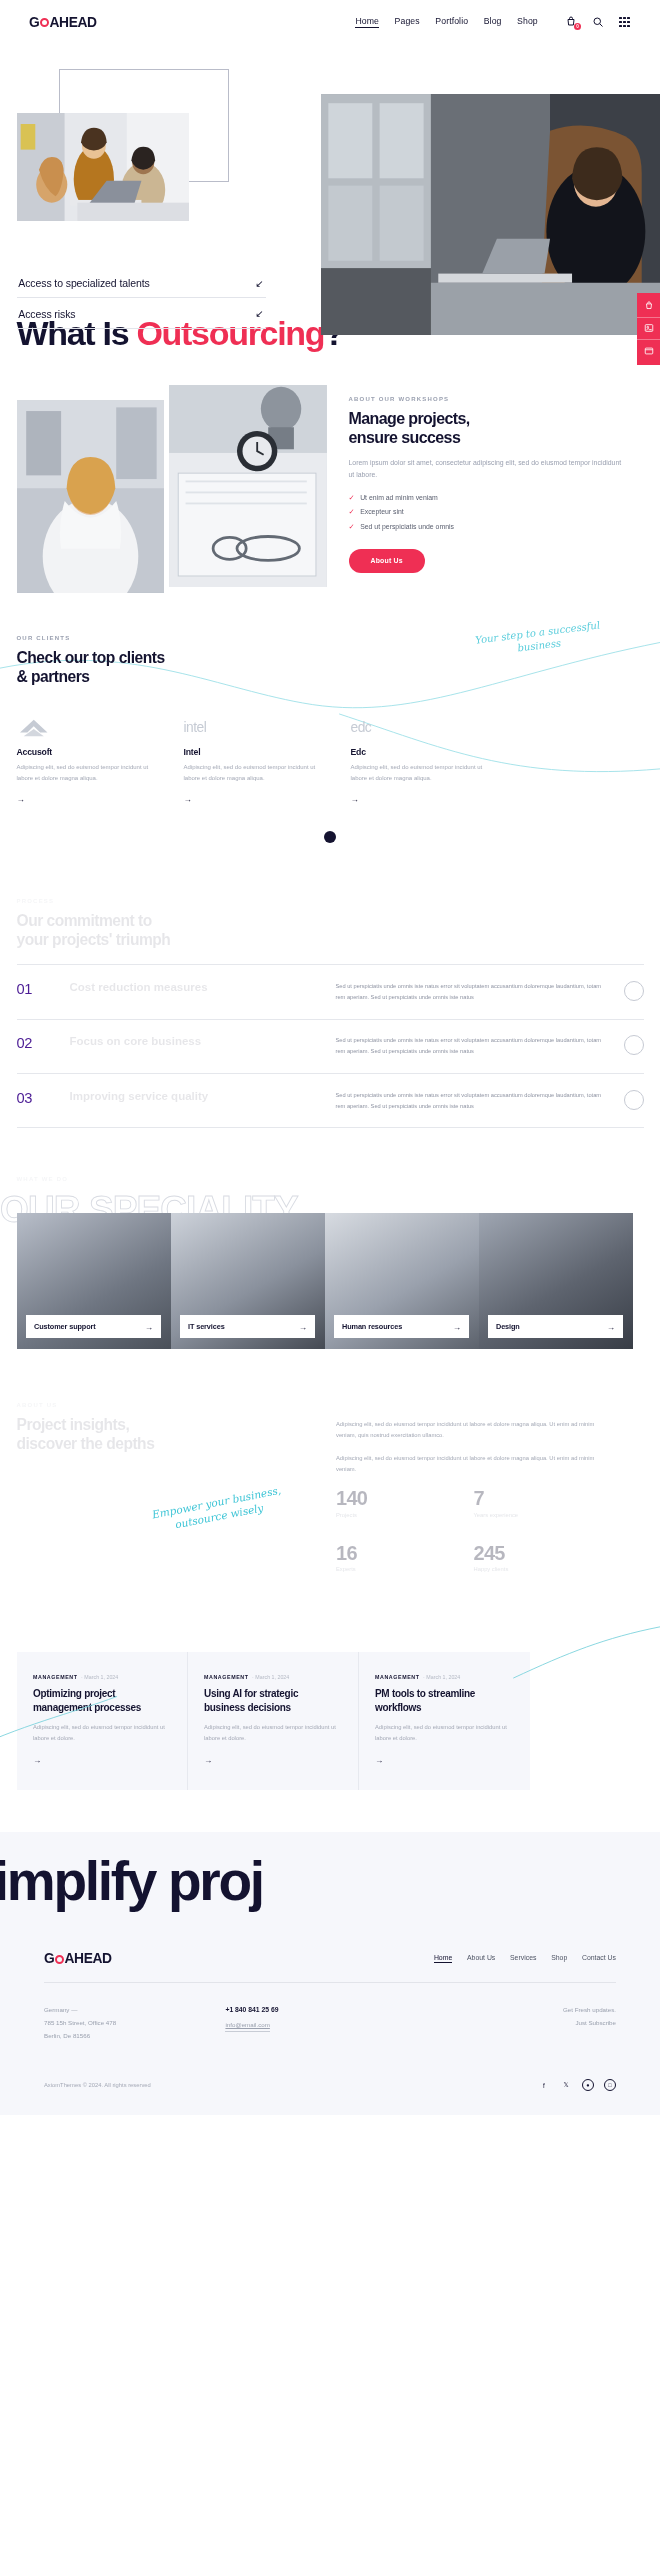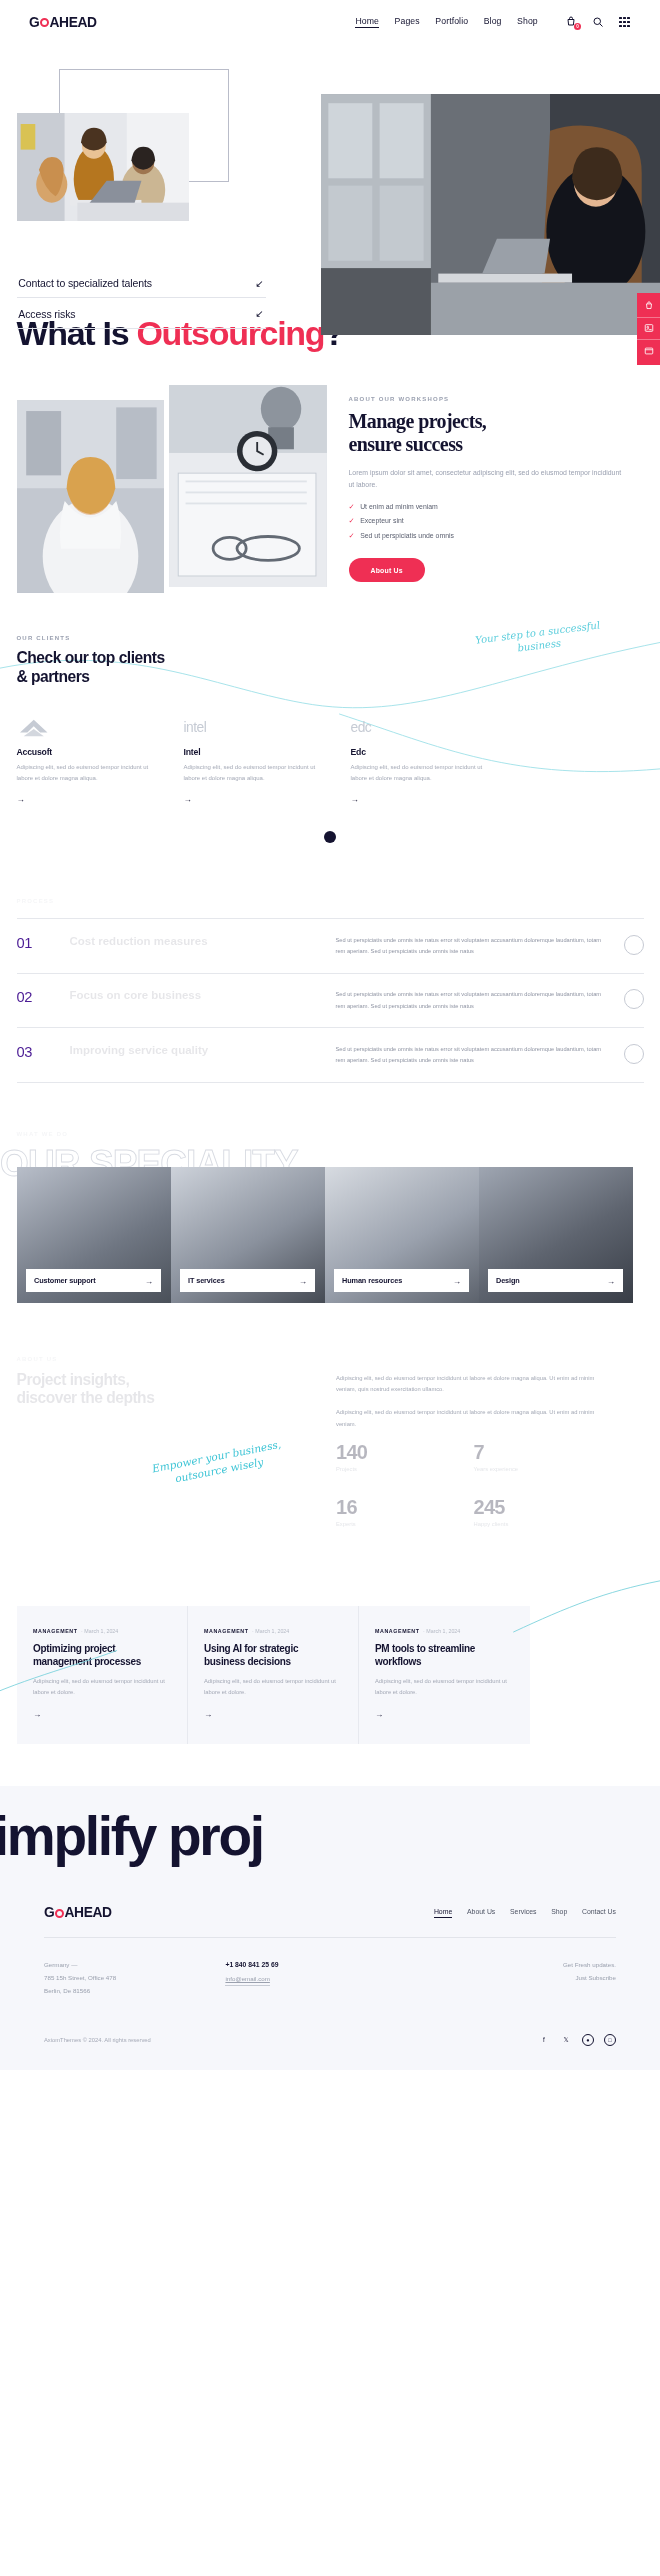--- a/index.html
+++ b/index.html
@@ -149,21 +149,21 @@
   .ws-img-b {
     width: 158px; height: 202px;
     background: linear-gradient(155deg,#eceef2,#c4c9d2 55%,#8f97a4);
     margin-left: 5.5px;
   }
   .ws-text { padding-left: 20px; width: 295px; padding-top: 11px; }
   .eyebrow {
     font-size: 6px; letter-spacing: 1.2px; font-weight: 700;
     color: #9aa0b0; text-transform: uppercase; margin-bottom: 8.3px;
   }
-  .ws-title { font-size: 20px; font-weight: 700; line-height: 1.16; letter-spacing: -0.6px; font-family: Liberation Serif, serif; }
+  .ws-title { font-size: 16px; font-weight: 700; line-height: 1.16; letter-spacing: -0.6px; }
   .ws-para { font-size: 6.9px; color: #9aa0b0; line-height: 1.75; margin-top: 10px; }
   .ws-ticks { margin-top: 11px; }
   .tick-row { display: flex; align-items: center; gap: 5.5px; margin-bottom: 5.5px; }
   .tick { color: #ef2f54; font-size: 7.3px; }
   .tick-row span.t { font-size: 6.9px; color: #5b6070; }
   .btn-pill {
     margin-top: 13px;
     display: inline-flex; align-items: center; justify-content: center;
     background: #ef2f54; color: #fff;
     font-size: 6.9px; font-weight: 600;
@@ -422,21 +422,21 @@
         <path d="M125 52 q2-15 13-15 q12 0 13 15 q-3 9 -13 10 q-10-1 -13-10z" fill="#2a2320"></path>
         <rect x="58" y="95" width="78" height="6" fill="#e8e9ec"></rect>
         <path d="M78 100 L98 74 L136 74 L128 100 Z" fill="#8a909b"></path>
         <rect x="66" y="98" width="122" height="20" fill="#dcdee3"></rect>
       </svg>
     </div>
   </div>
 
   <div class="hero-list">
     <div class="hero-list-row">
-      <span class="lbl">Contact to specialized talents</span>
+      <span class="lbl">Access to specialized talents</span>
       <span class="arrow-dl">↙</span>
     </div>
     <div class="hero-list-row">
       <span class="lbl">Access risks</span>
       <span class="arrow-dl">↙</span>
     </div>
   </div>
 
   <div class="hero-right">
     <svg width="339" height="241" viewBox="0 0 370 263" style="display:block">
@@ -566,20 +566,24 @@
   </div>
 
   <div class="dot-nav">
     <span class="dot"></span>
   </div>
 </section>
 
 <section class="commitment">
   <div class="faded">
     <div class="eyebrow">PROCESS</div>
+    <h2 class="commit-title">
+      <span>Our commitment to</span><br>
+      <span>your projects' triumph</span>
+    </h2>
   </div>
 
   <div class="acc-list">
     <div class="acc-row">
       <div class="acc-num">01</div>
       <div class="acc-name faded">Cost reduction measures</div>
       <div class="acc-desc">Sed ut perspiciatis unde omnis iste natus error sit voluptatem accusantium doloremque laudantium, totam rem aperiam. Sed ut perspiciatis unde omnis iste natus</div>
       <div class="acc-circle"></div>
     </div>
     <div class="acc-row">

